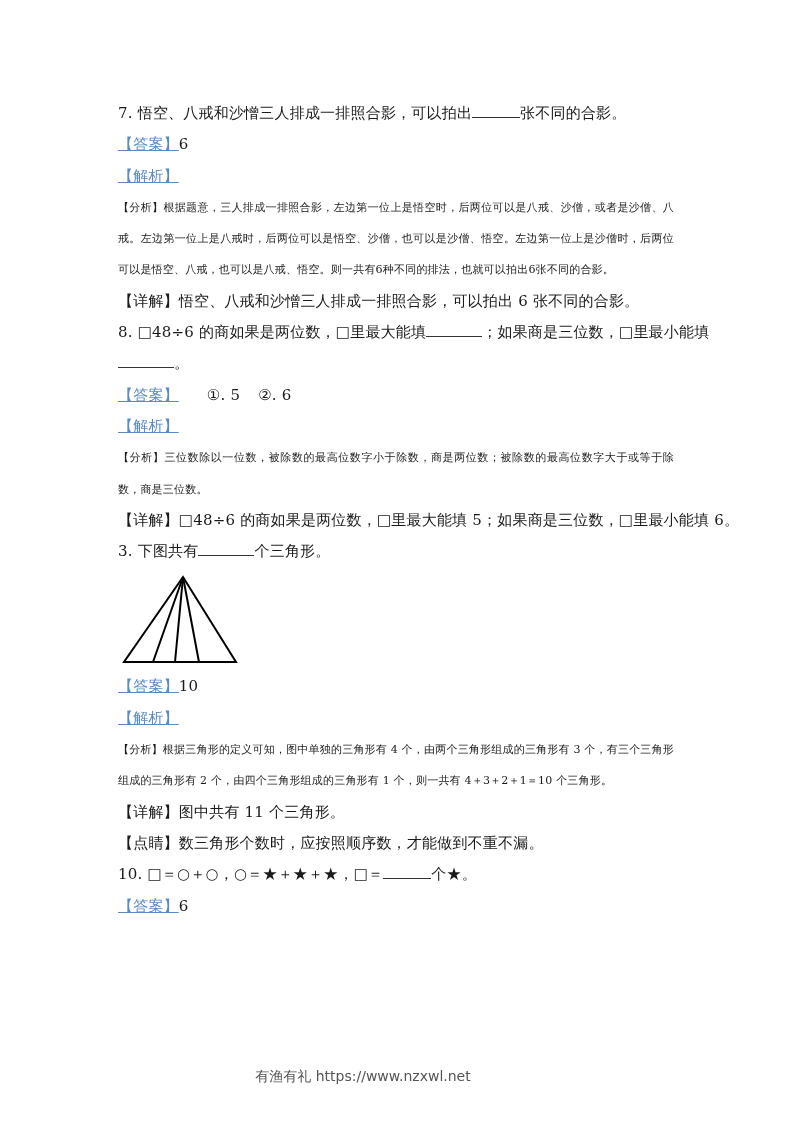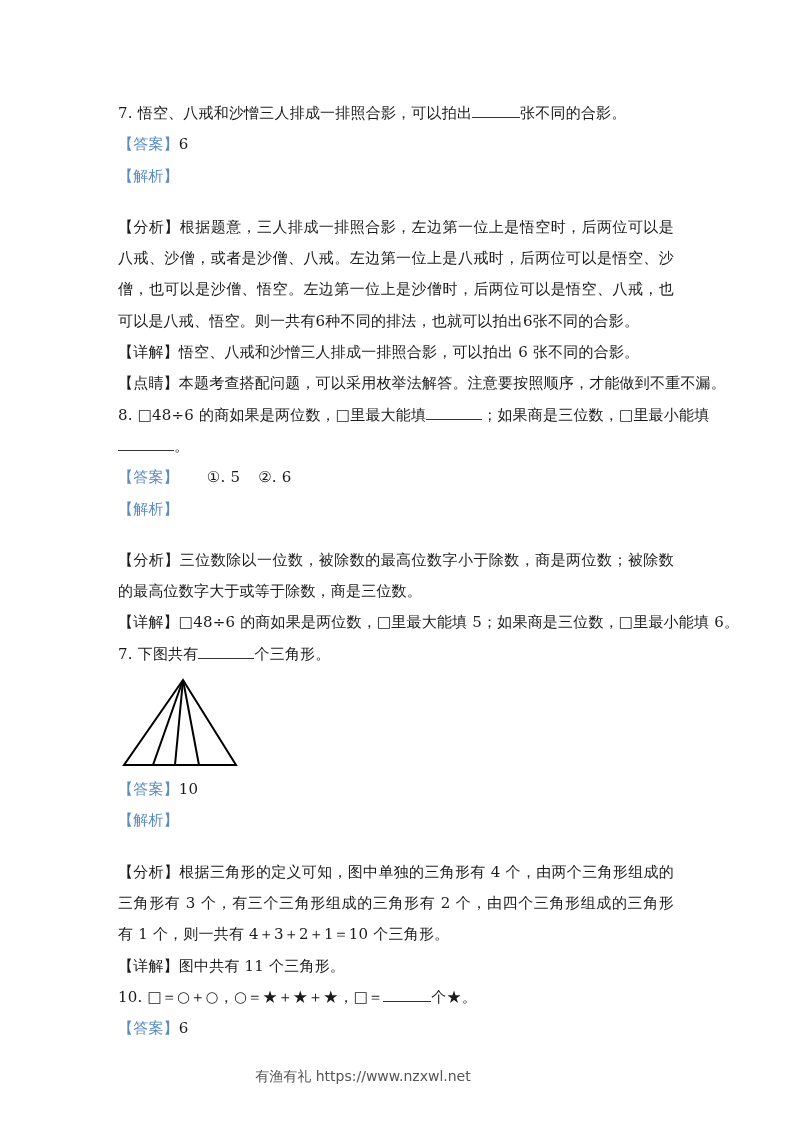--- a/index.html
+++ b/index.html
@@ -22,29 +22,29 @@
       width: 556px;
     }
     .line {
       font-size: 15px;
       line-height: 31.3px;
       height: 31.3px;
       white-space: nowrap;
       letter-spacing: 0.2px;
     }
     .para {
-      font-size: 15px;
+      font-size: 11px;
       line-height: 31.3px;
       text-align: justify;
       text-align-last: left;
       letter-spacing: 0.2px;
-      margin-top: 20px;
     }
     .tag-blue {
       color: #5b8bc3;
+      text-decoration: underline;
     }
     .tag-black {
       color: #1a1a1a;
     }
     .blank {
       display: inline-block;
       border-bottom: 1px solid #333;
       height: 12px;
       vertical-align: baseline;
     }
@@ -85,23 +85,20 @@
   </div>
   <div class="line">
     <span class="tag-blue">【解析】</span>
   </div>
   <div class="para">
     <span class="tag-black">【分析】</span><span>根据题意，三人排成一排照合影，左边第一位上是悟空时，后两位可以是八戒、沙僧，或者是沙僧、八戒。左边第一位上是八戒时，后两位可以是悟空、沙僧，也可以是沙僧、悟空。左边第一位上是沙僧时，后两位可以是悟空、八戒，也可以是八戒、悟空。则一共有6种不同的排法，也就可以拍出6张不同的合影。</span>
   </div>
   <div class="line">
     <span class="tag-black">【详解】</span><span>悟空、八戒和沙憎三人排成一排照合影，可以拍出 6 张不同的合影。</span>
   </div>
-  <div class="line">
-    <span class="tag-black">【点睛】</span><span>本题考查搭配问题，可以采用枚举法解答。注意要按照顺序，才能做到不重不漏。</span>
-  </div>
 
   <div class="line">
     <span>8. □48÷6 的商如果是两位数，□里最大能填</span><span class="blank w56"></span><span>；如果商是三位数，□里最小能填</span>
   </div>
   <div class="line">
     <span class="blank w56"></span><span>。</span>
   </div>
   <div class="line">
     <span class="tag-blue">【答案】</span><span class="gap"></span><span>①. 5</span><span class="gap-s"></span><span>②. 6</span>
   </div>
@@ -109,21 +106,21 @@
     <span class="tag-blue">【解析】</span>
   </div>
   <div class="para">
     <span class="tag-black">【分析】</span><span>三位数除以一位数，被除数的最高位数字小于除数，商是两位数；被除数的最高位数字大于或等于除数，商是三位数。</span>
   </div>
   <div class="line">
     <span class="tag-black">【详解】</span><span>□48÷6 的商如果是两位数，□里最大能填 5；如果商是三位数，□里最小能填 6。</span>
   </div>
 
   <div class="line">
-    <span>7. 下图共有</span><span class="blank w56"></span><span>个三角形。</span>
+    <span>3. 下图共有</span><span class="blank w56"></span><span>个三角形。</span>
   </div>
   <div class="figure">
     <svg width="120" height="92" viewBox="0 0 120 92">
       <g stroke="#000" stroke-width="2" fill="none" stroke-linejoin="miter">
         <polygon points="61,2 2,87 114,87"></polygon>
         <line x1="61" y1="2" x2="31" y2="87"></line>
         <line x1="61" y1="2" x2="53" y2="87"></line>
         <line x1="61" y1="2" x2="77" y2="87"></line>
       </g>
     </svg>
@@ -133,20 +130,23 @@
   </div>
   <div class="line">
     <span class="tag-blue">【解析】</span>
   </div>
   <div class="para">
     <span class="tag-black">【分析】</span><span>根据三角形的定义可知，图中单独的三角形有 4 个，由两个三角形组成的三角形有 3 个，有三个三角形组成的三角形有 2 个，由四个三角形组成的三角形有 1 个，则一共有 4＋3＋2＋1＝10 个三角形。</span>
   </div>
   <div class="line">
     <span class="tag-black">【详解】</span><span>图中共有 11 个三角形。</span>
   </div>
+  <div class="line">
+    <span class="tag-black">【点睛】</span><span>数三角形个数时，应按照顺序数，才能做到不重不漏。</span>
+  </div>
 
   <div class="line">
     <span>10. □＝○＋○，○＝★＋★＋★，□＝</span><span class="blank w48"></span><span>个★。</span>
   </div>
   <div class="line">
     <span class="tag-blue">【答案】</span><span>6</span>
   </div>
 </div>
 
 <div class="footer">有渔有礼 https://www.nzxwl.net</div>

